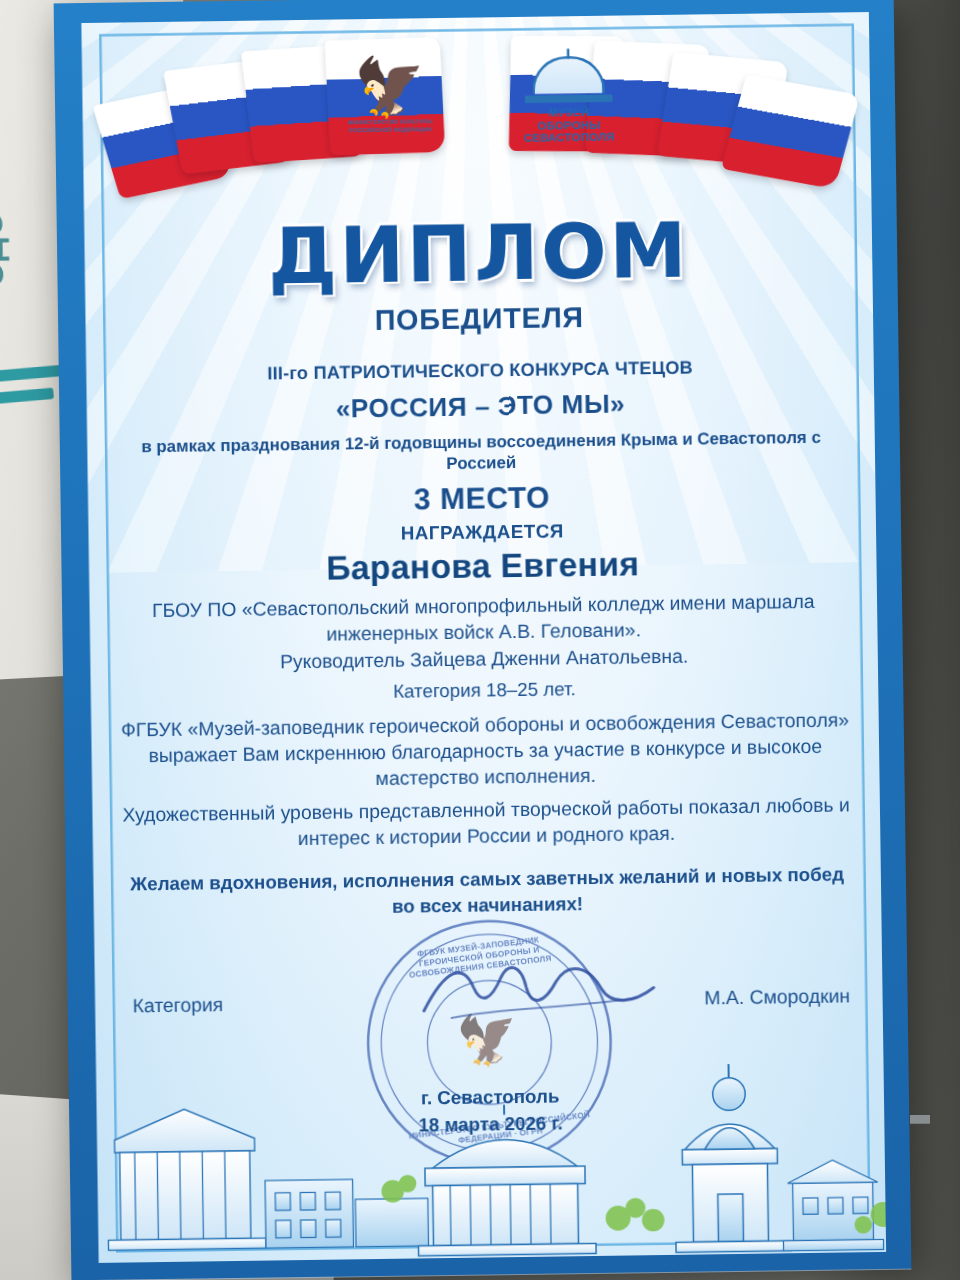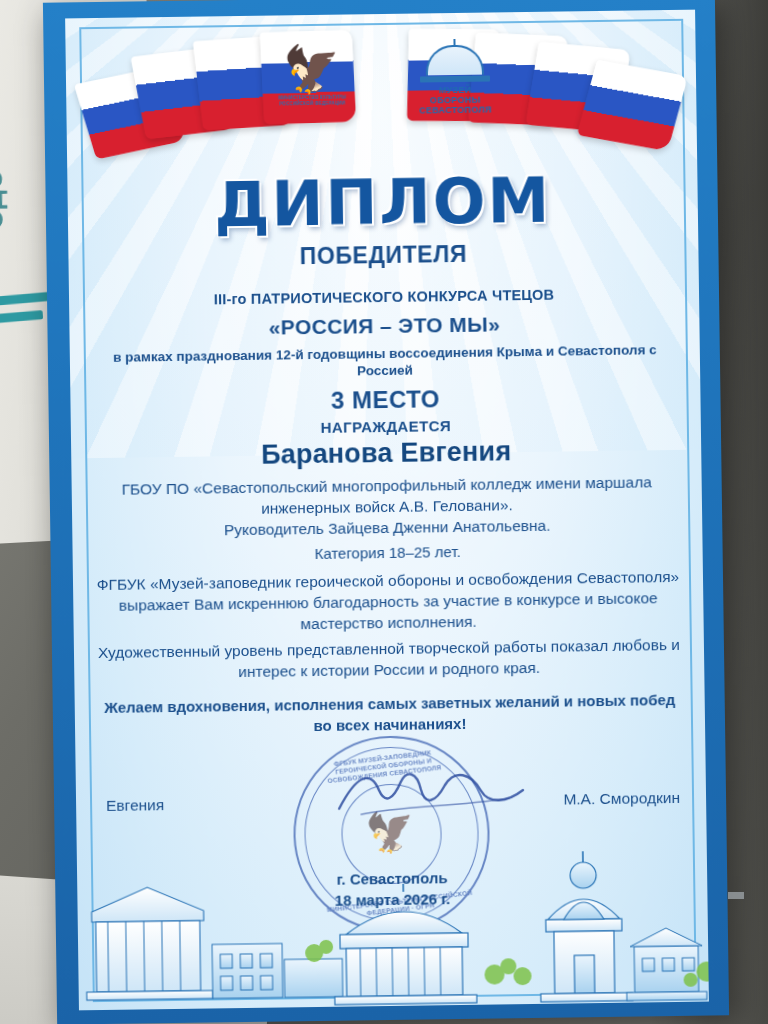--- a/index.html
+++ b/index.html
@@ -435,21 +435,21 @@
           <div class="stamp-eagle">🦅</div>
           <div class="stamp-text-bottom">МИНИСТЕРСТВО КУЛЬТУРЫ РОССИЙСКОЙ ФЕДЕРАЦИИ · ОГРН</div>
         </div>
 
         <svg class="signature-scribble" viewBox="0 0 200 70">
           <path d="M8 52 C 26 18, 40 14, 48 34 C 54 48, 62 44, 70 26 C 76 14, 86 16, 90 34 C 94 50, 104 48, 114 30 C 124 14, 140 18, 150 36 C 158 50, 176 48, 192 36" fill="none" stroke="#2f4fa0" stroke-width="2.4" stroke-linecap="round" opacity=".85"></path>
           <path d="M30 58 C 70 50, 120 52, 178 44" fill="none" stroke="#2f4fa0" stroke-width="1.6" stroke-linecap="round" opacity=".6"></path>
         </svg>
 
         <div class="sig-row">
-          <div>Евгения</div>
+          <div>Категория</div>
           <div>М.А. Смородкин</div>
         </div>
 
         <div class="txt city">г. Севастополь</div>
         <div class="txt date">18 марта 2026 г.</div>
 
         <div class="skyline">
           <svg width="632" height="180" viewBox="0 0 632 180">
             <defs>
               <linearGradient id="bldg" x1="0" y1="0" x2="0" y2="1">

